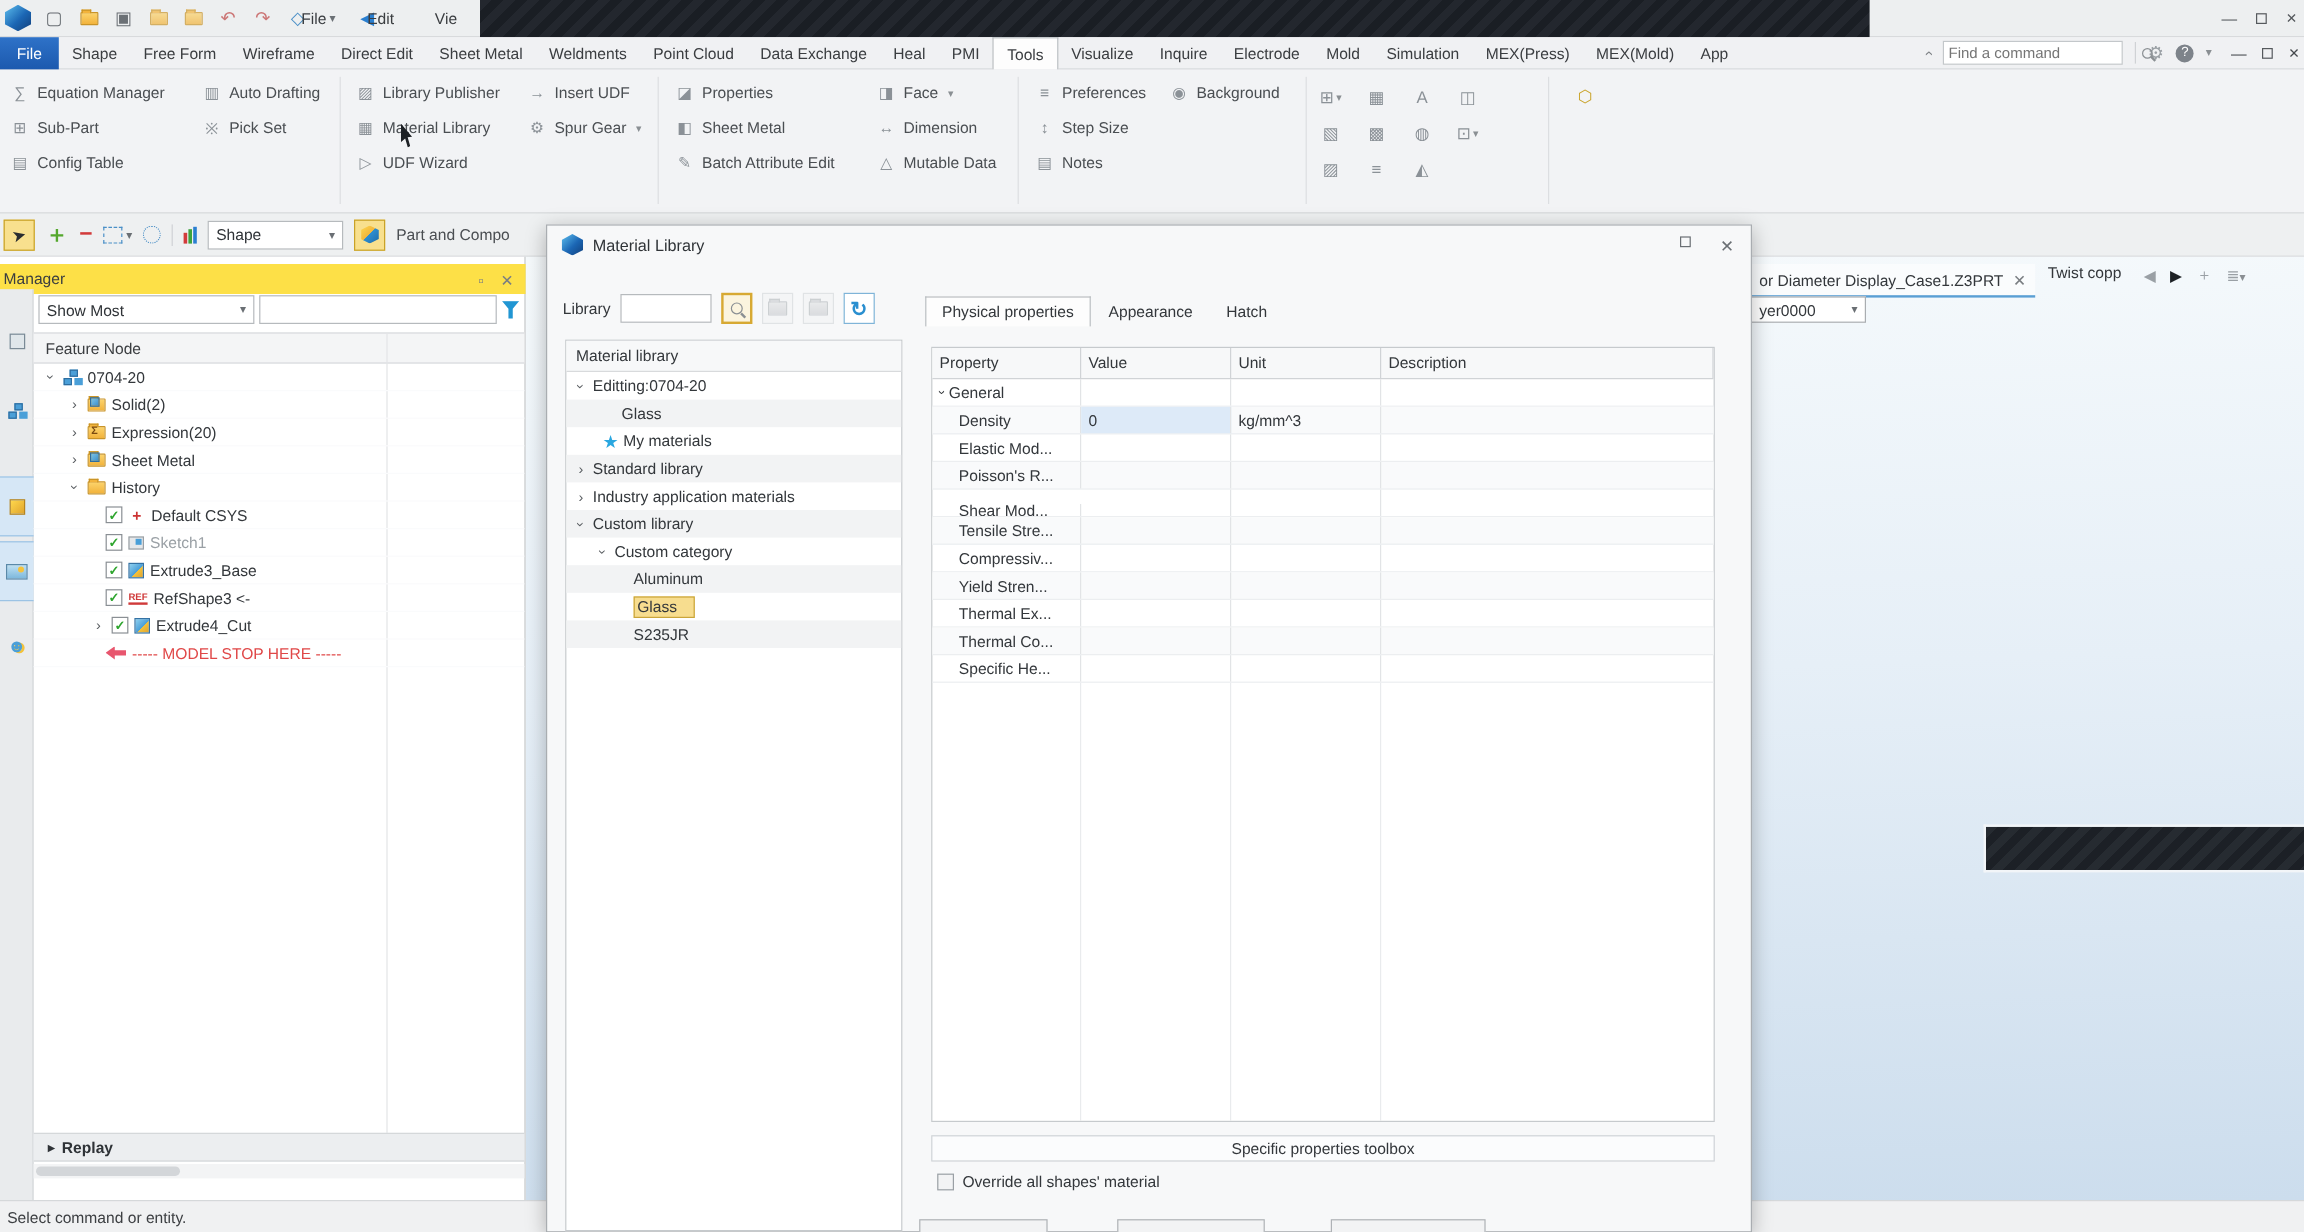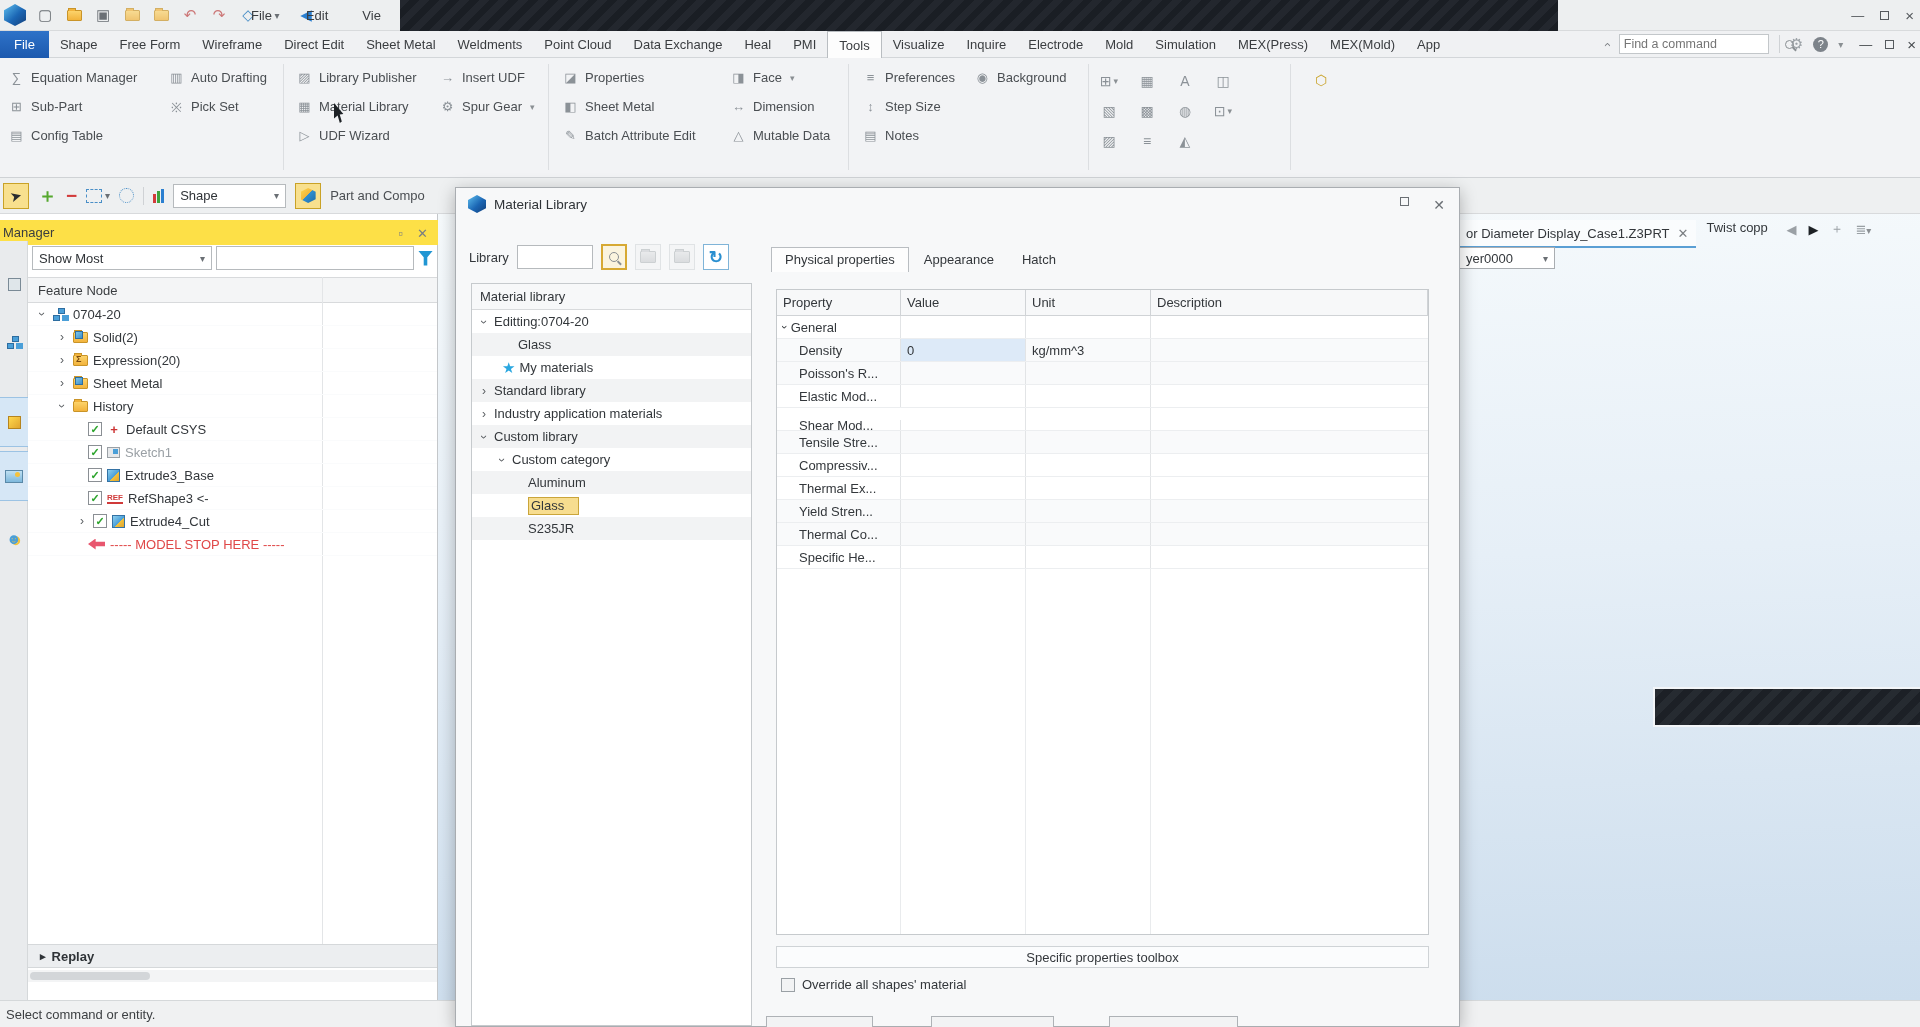--- a/index.html
+++ b/index.html
@@ -650,58 +650,58 @@
         <span class="pc c2"></span>
         <span class="pc c3"></span>
         <span class="pc c4"></span>
       </div>
       <div class="prow" style="background:#f9fafb;">
         <span class="pc c1" style="padding-left:22px;">Density</span>
         <span class="pc c2 valhl">0</span>
         <span class="pc c3">kg/mm^3</span>
         <span class="pc c4"></span>
       </div>
+      <div class="prow">
+        <span class="pc c1" style="padding-left:22px;">Elastic Mod...</span>
+        <span class="pc c2"></span>
+          <span class="pc c3"></span>
+          <span class="pc c4"></span>
+      </div>
       <div class="prow" style="background:#f9fafb;">
         <span class="pc c1" style="padding-left:22px;">Poisson's R...</span>
         <span class="pc c2"></span>
           <span class="pc c3"></span>
           <span class="pc c4"></span>
       </div>
       <div class="prow">
-        <span class="pc c1" style="padding-left:22px;">Elastic Mod...</span>
-        <span class="pc c2"></span>
-          <span class="pc c3"></span>
-          <span class="pc c4"></span>
-      </div>
-      <div class="prow">
         <span class="pc c1" style="padding-left:22px;margin-top:12px;">Shear Mod...</span>
         <span class="pc c2"></span>
           <span class="pc c3"></span>
           <span class="pc c4"></span>
       </div>
       <div class="prow" style="background:#f9fafb;">
         <span class="pc c1" style="padding-left:22px;">Tensile Stre...</span>
         <span class="pc c2"></span>
           <span class="pc c3"></span>
           <span class="pc c4"></span>
       </div>
       <div class="prow">
         <span class="pc c1" style="padding-left:22px;">Compressiv...</span>
         <span class="pc c2"></span>
           <span class="pc c3"></span>
           <span class="pc c4"></span>
       </div>
+      <div class="prow" style="background:#f9fafb;">
+        <span class="pc c1" style="padding-left:22px;">Yield Stren...</span>
+        <span class="pc c2"></span>
+          <span class="pc c3"></span>
+          <span class="pc c4"></span>
+      </div>
       <div class="prow">
         <span class="pc c1" style="padding-left:22px;">Thermal Ex...</span>
-        <span class="pc c2"></span>
-          <span class="pc c3"></span>
-          <span class="pc c4"></span>
-      </div>
-      <div class="prow" style="background:#f9fafb;">
-        <span class="pc c1" style="padding-left:22px;">Yield Stren...</span>
         <span class="pc c2"></span>
           <span class="pc c3"></span>
           <span class="pc c4"></span>
       </div>
       <div class="prow" style="background:#f9fafb;">
         <span class="pc c1" style="padding-left:22px;">Thermal Co...</span>
         <span class="pc c2"></span>
           <span class="pc c3"></span>
           <span class="pc c4"></span>
       </div>

